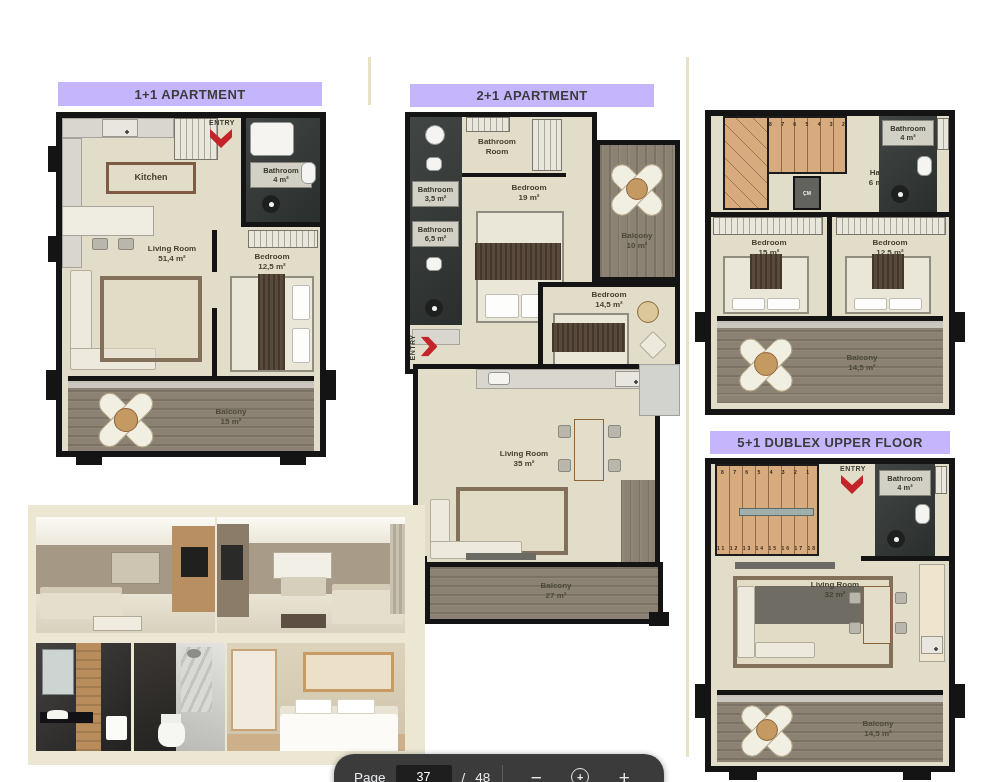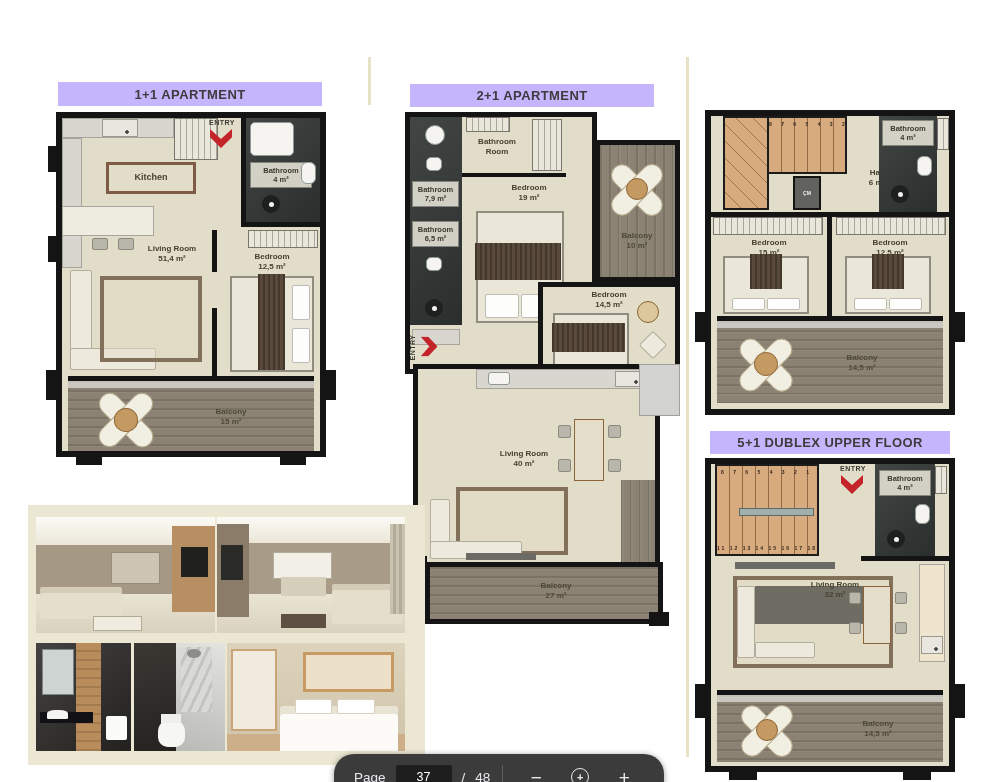--- a/index.html
+++ b/index.html
@@ -172,21 +172,21 @@
     <span>2+1 APARTMENT</span>
   </div>
   <div style="position:absolute;left:405px;top:112px;width:275px;height:513px;">
 
     <div class="plan" style="left:0;top:0;width:192px;height:262px;border-width:5px;">
       <div class="darkroom" style="left:0;top:0;width:52px;height:208px;">
         <div class="fix round" style="left:15px;top:8px;width:20px;height:20px;"></div>
         <div class="fix" style="left:16px;top:40px;width:16px;height:14px;border-radius:5px;"></div>
         <div class="bathlabel" style="left:2px;top:64px;width:47px;height:26px;">
           <span>Bathroom</span>
-            <span>7,9 m²</span>
+            <span>3,5 m²</span>
         </div>
         <div class="bathlabel" style="left:2px;top:104px;width:47px;height:26px;">
           <span>Bathroom</span>
             <span>6,5 m²</span>
         </div>
         <div class="fix" style="left:16px;top:140px;width:16px;height:14px;border-radius:5px;"></div>
         <div class="drain" style="left:15px;bottom:8px;width:18px;height:18px;"></div>
       </div>
       <div class="wardrobe" style="left:56px;top:0;width:44px;height:15px;"></div>
       <div class="rlabel" style="left:56px;top:20px;width:62px;">
@@ -237,21 +237,21 @@
       <div class="wood" style="right:16px;top:14px;width:22px;height:22px;border-radius:50%;background:#dcc79b;"></div>
       <div class="sofa" style="right:12px;top:48px;width:20px;height:20px;transform:rotate(45deg);"></div>
     </div>
 
     <div class="plan" style="left:8px;top:252px;width:247px;height:203px;border-width:5px;">
       <div class="counter" style="left:58px;top:0;width:179px;height:20px;"></div>
       <div class="dots" style="right:8px;top:2px;width:32px;height:16px;background-position:5px 3px,19px 3px,5px 10px,19px 10px;"></div>
       <div class="fix" style="left:70px;top:3px;width:22px;height:13px;"></div>
       <div class="rlabel" style="left:54px;top:80px;width:104px;">
         <span>Living Room</span>
-          <span>40 m²</span>
+          <span>35 m²</span>
       </div>
       <div class="wood" style="left:156px;top:50px;width:30px;height:62px;background:#e4ddc9;"></div>
       <div class="chair" style="left:140px;top:56px;width:13px;height:13px;"></div>
       <div class="chair" style="left:140px;top:90px;width:13px;height:13px;"></div>
       <div class="chair" style="left:190px;top:56px;width:13px;height:13px;"></div>
       <div class="chair" style="left:190px;top:90px;width:13px;height:13px;"></div>
       <div class="rug" style="left:38px;top:118px;width:112px;height:68px;"></div>
       <div class="sofa" style="left:12px;top:130px;width:20px;height:56px;"></div>
       <div class="sofa" style="left:12px;top:172px;width:92px;height:18px;"></div>
       <div class="wall" style="left:48px;bottom:2px;width:70px;height:7px;background:#6b6a64;"></div>

